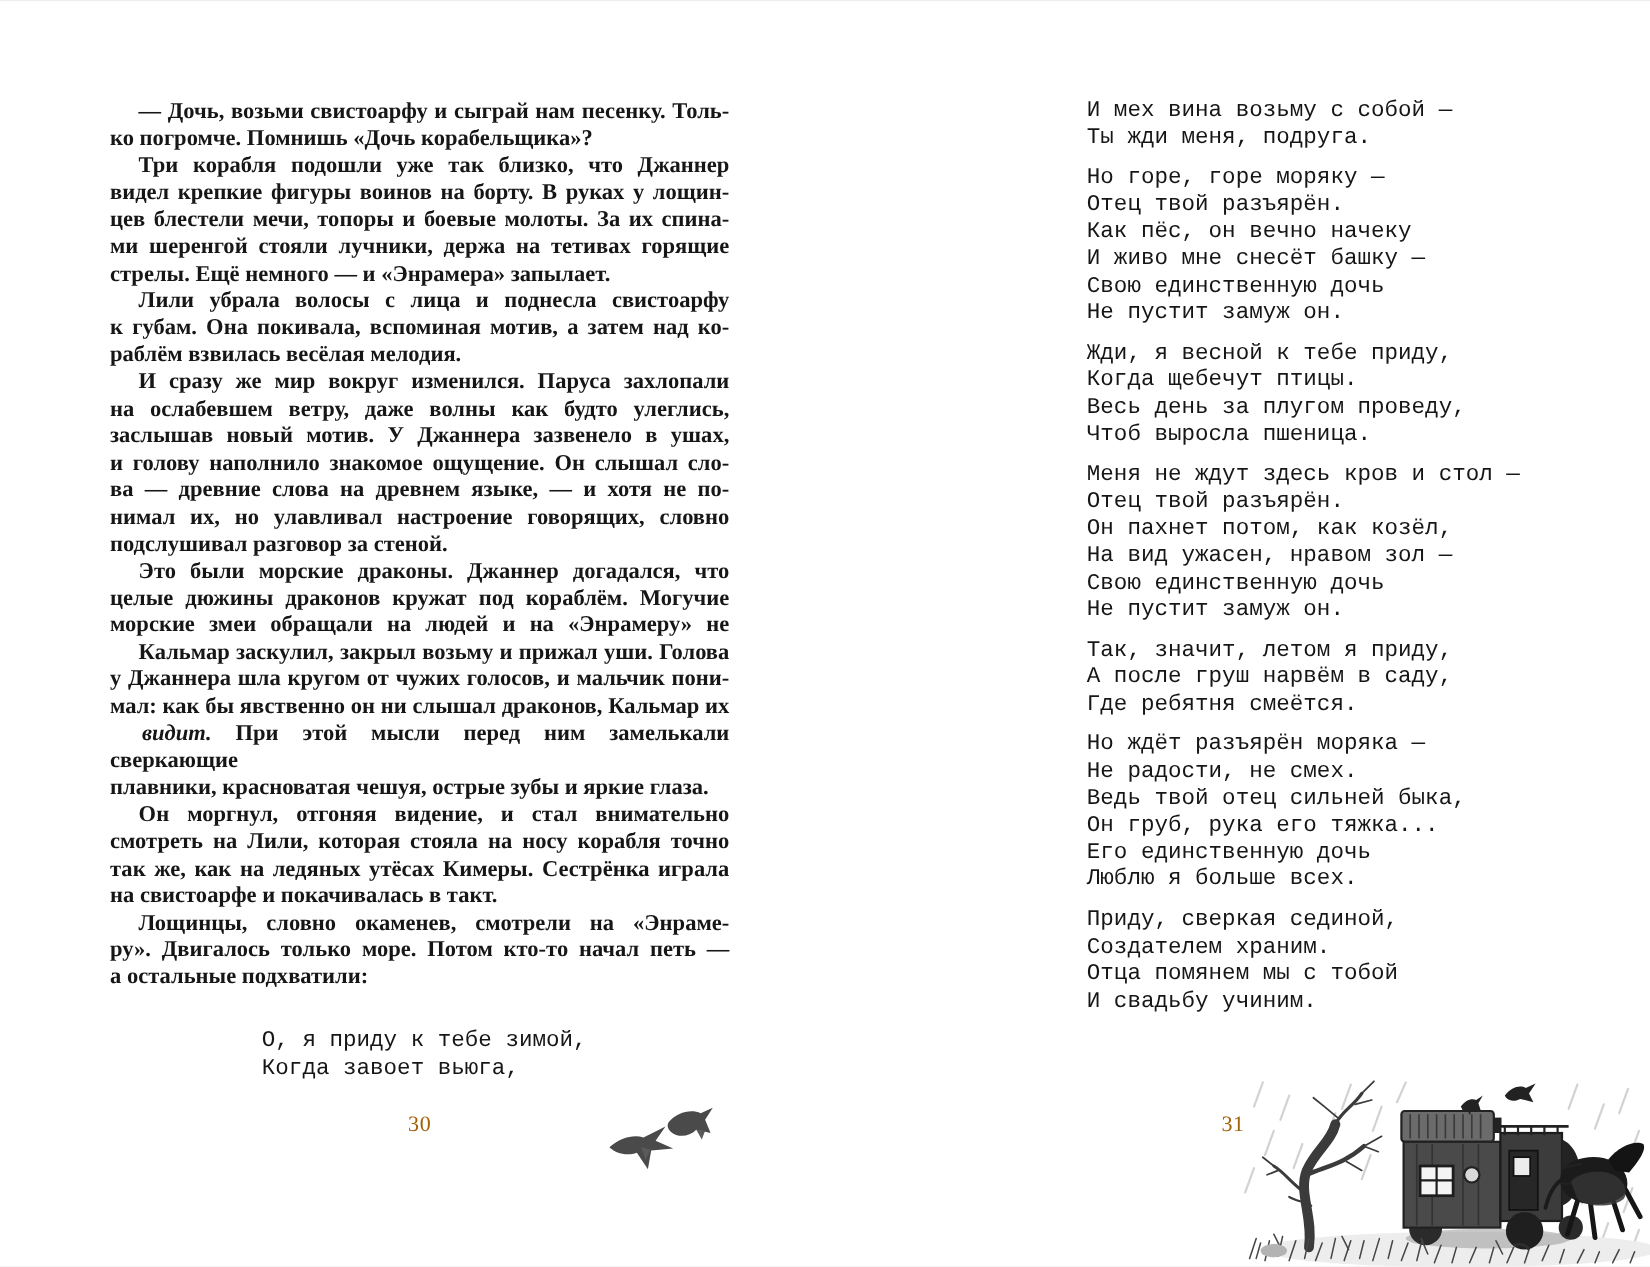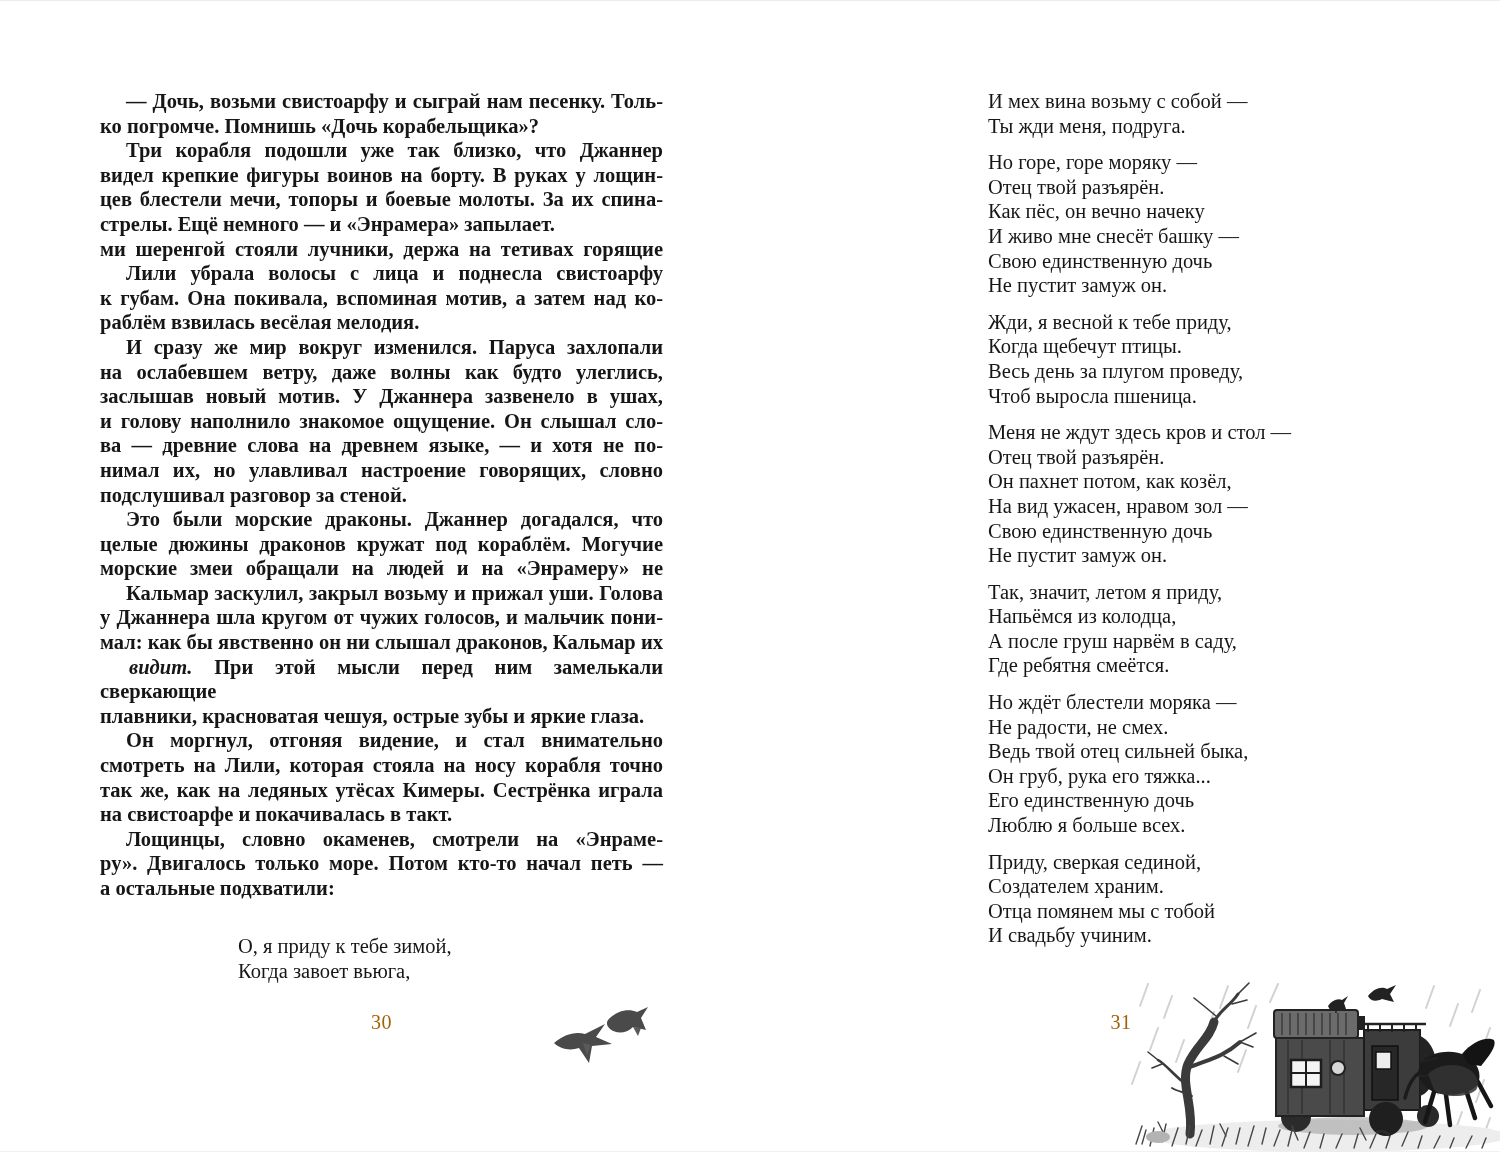--- a/index.html
+++ b/index.html
@@ -33,21 +33,21 @@
   .left-verse{
     position:absolute;left:238px;top:933px;
     font-size:20.5px;line-height:25px;
   }
   .right-verse{
     position:absolute;left:988px;top:88px;
     font-size:20.5px;line-height:24.6px;
   }
   .stanza{margin:0;}
   .stanza + .stanza{margin-top:12px;}
-  .vline{white-space:pre;}
+  .vline{white-space:pre;font-family:Liberation Mono, monospace;}
   
   .pagenum{
     position:absolute;top:1010px;
     font-size:20px;letter-spacing:0.5px;
     text-align:center;color:#a16207;
   }
   #pn-left{left:100px;width:563px;}
   #pn-right{left:1046px;width:150px;}
   
   .birds-illu{position:absolute;left:548px;top:1002px;width:105px;height:70px;}
@@ -58,22 +58,22 @@
 
 <div class="spread">
 
   <section>
     <div class="prose">
         <div class="pline indent">— Дочь, возьми свистоарфу и сыграй нам песенку. Толь-</div>
         <div class="pline final">ко погромче. Помнишь «Дочь корабельщика»?</div>
         <div class="pline indent">Три корабля подошли уже так близко, что Джаннер</div>
         <div class="pline">видел крепкие фигуры воинов на борту. В руках у лощин-</div>
         <div class="pline">цев блестели мечи, топоры и боевые молоты. За их спина-</div>
+        <div class="pline">ми шеренгой стояли лучники, держа на тетивах горящие</div>
         <div class="pline final">стрелы. Ещё немного — и «Энрамера» запылает.</div>
-        <div class="pline">ми шеренгой стояли лучники, держа на тетивах горящие</div>
         <div class="pline indent">Лили убрала волосы с лица и поднесла свистоарфу</div>
         <div class="pline">к губам. Она покивала, вспоминая мотив, а затем над ко-</div>
         <div class="pline final">раблём взвилась весёлая мелодия.</div>
         <div class="pline indent">И сразу же мир вокруг изменился. Паруса захлопали</div>
         <div class="pline">на ослабевшем ветру, даже волны как будто улеглись,</div>
         <div class="pline">заслышав новый мотив. У Джаннера зазвенело в ушах,</div>
         <div class="pline">и голову наполнило знакомое ощущение. Он слышал сло-</div>
         <div class="pline">ва — древние слова на древнем языке, — и хотя не по-</div>
         <div class="pline">нимал их, но улавливал настроение говорящих, словно</div>
         <div class="pline final">подслушивал разговор за стеной.</div>
@@ -132,26 +132,25 @@
         <div class="stanza">
           <div class="vline">Меня не ждут здесь кров и стол —</div>
           <div class="vline">Отец твой разъярён.</div>
           <div class="vline">Он пахнет потом, как козёл,</div>
           <div class="vline">На вид ужасен, нравом зол —</div>
           <div class="vline">Свою единственную дочь</div>
           <div class="vline">Не пустит замуж он.</div>
         </div>
         <div class="stanza">
           <div class="vline">Так, значит, летом я приду,</div>
-          <div class="vline">Напьёмся из колодца,</div>
           <div class="vline">А после груш нарвём в саду,</div>
           <div class="vline">Где ребятня смеётся.</div>
         </div>
         <div class="stanza">
-          <div class="vline">Но ждёт блестели моряка —</div>
+          <div class="vline">Но ждёт разъярён моряка —</div>
           <div class="vline">Не радости, не смех.</div>
           <div class="vline">Ведь твой отец сильней быка,</div>
           <div class="vline">Он груб, рука его тяжка...</div>
           <div class="vline">Его единственную дочь</div>
           <div class="vline">Люблю я больше всех.</div>
         </div>
         <div class="stanza">
           <div class="vline">Приду, сверкая сединой,</div>
           <div class="vline">Создателем храним.</div>
           <div class="vline">Отца помянем мы с тобой</div>

